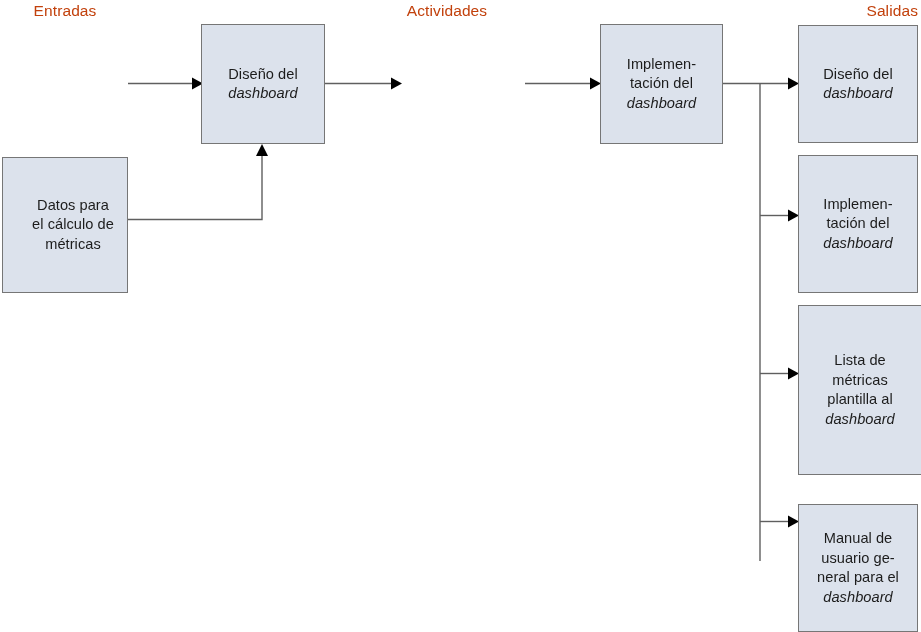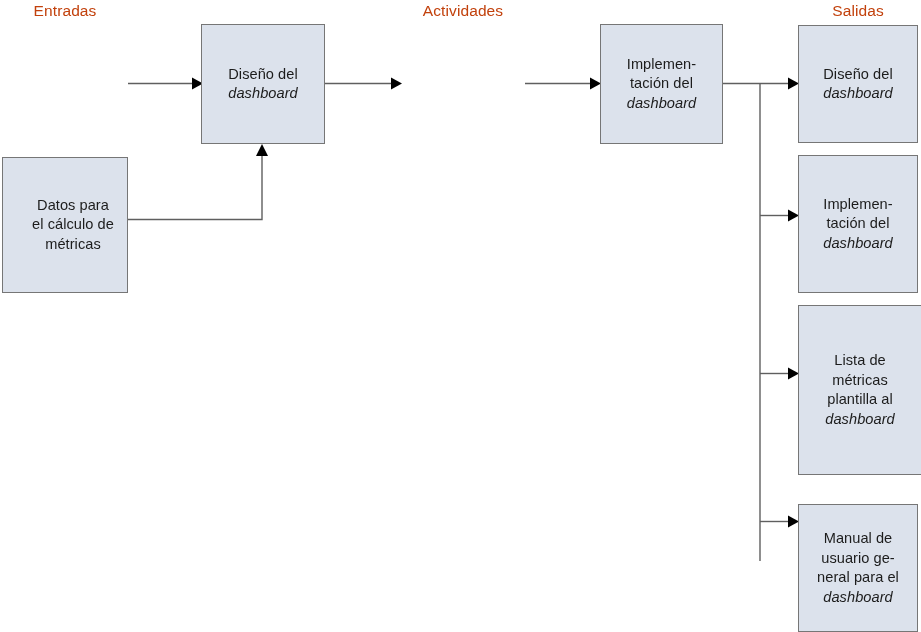--- a/index.html
+++ b/index.html
@@ -67,23 +67,23 @@
     stroke: none;
   }
 </style>
 </head>
 <body>
 
 <div id="canvas">
 
   <div class="col-header" style="left:5px; top:2px; width:120px;">Entradas</div>
 
-  <div class="col-header" style="left:403px; top:2px; width:120px;">Actividades</div>
+  <div class="col-header" style="left:387px; top:2px; width:120px;">Actividades</div>
 
-  <div class="col-header" style="left:798px; top:2px; width:120px;">Salidas</div>
+  <div class="col-header" style="left:798px; top:2px; width:120px;text-align:right;">Salidas</div>
 
   <svg class="edges" viewBox="0 0 921 632" width="921" height="632">
 
     <g>
       <line x1="128" y1="83.5" x2="192" y2="83.5"></line>
       <polygon class="arrowhead" points="192,77.5 203,83.5 192,89.5"></polygon>
     </g>
 
     <g>
       <path d="M 128 219.5 L 262 219.5 L 262 156"></path>

